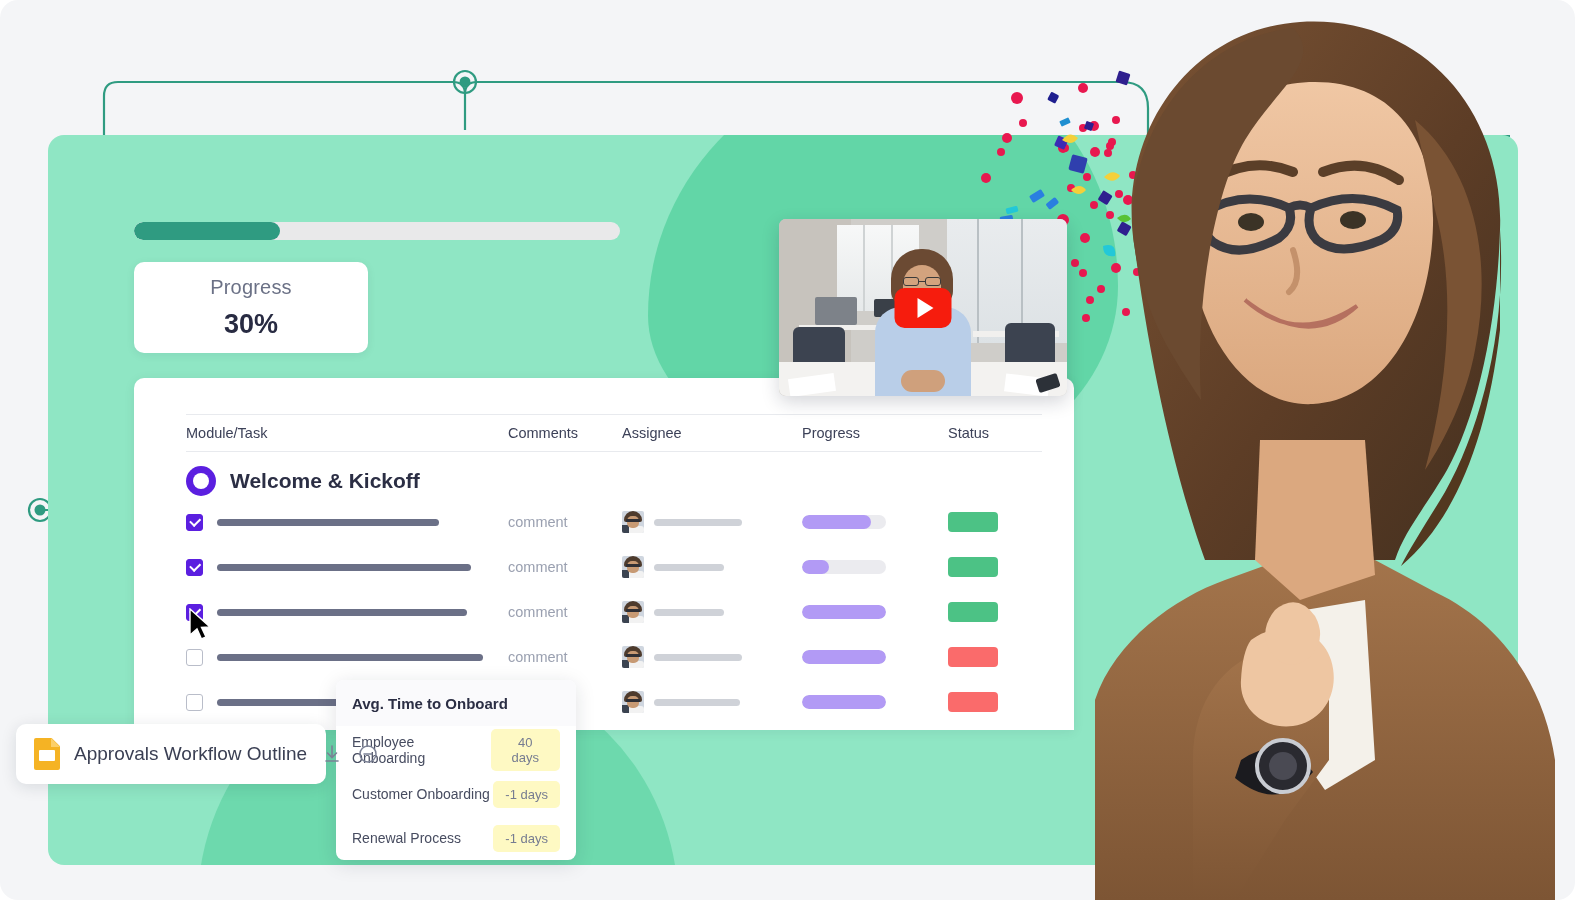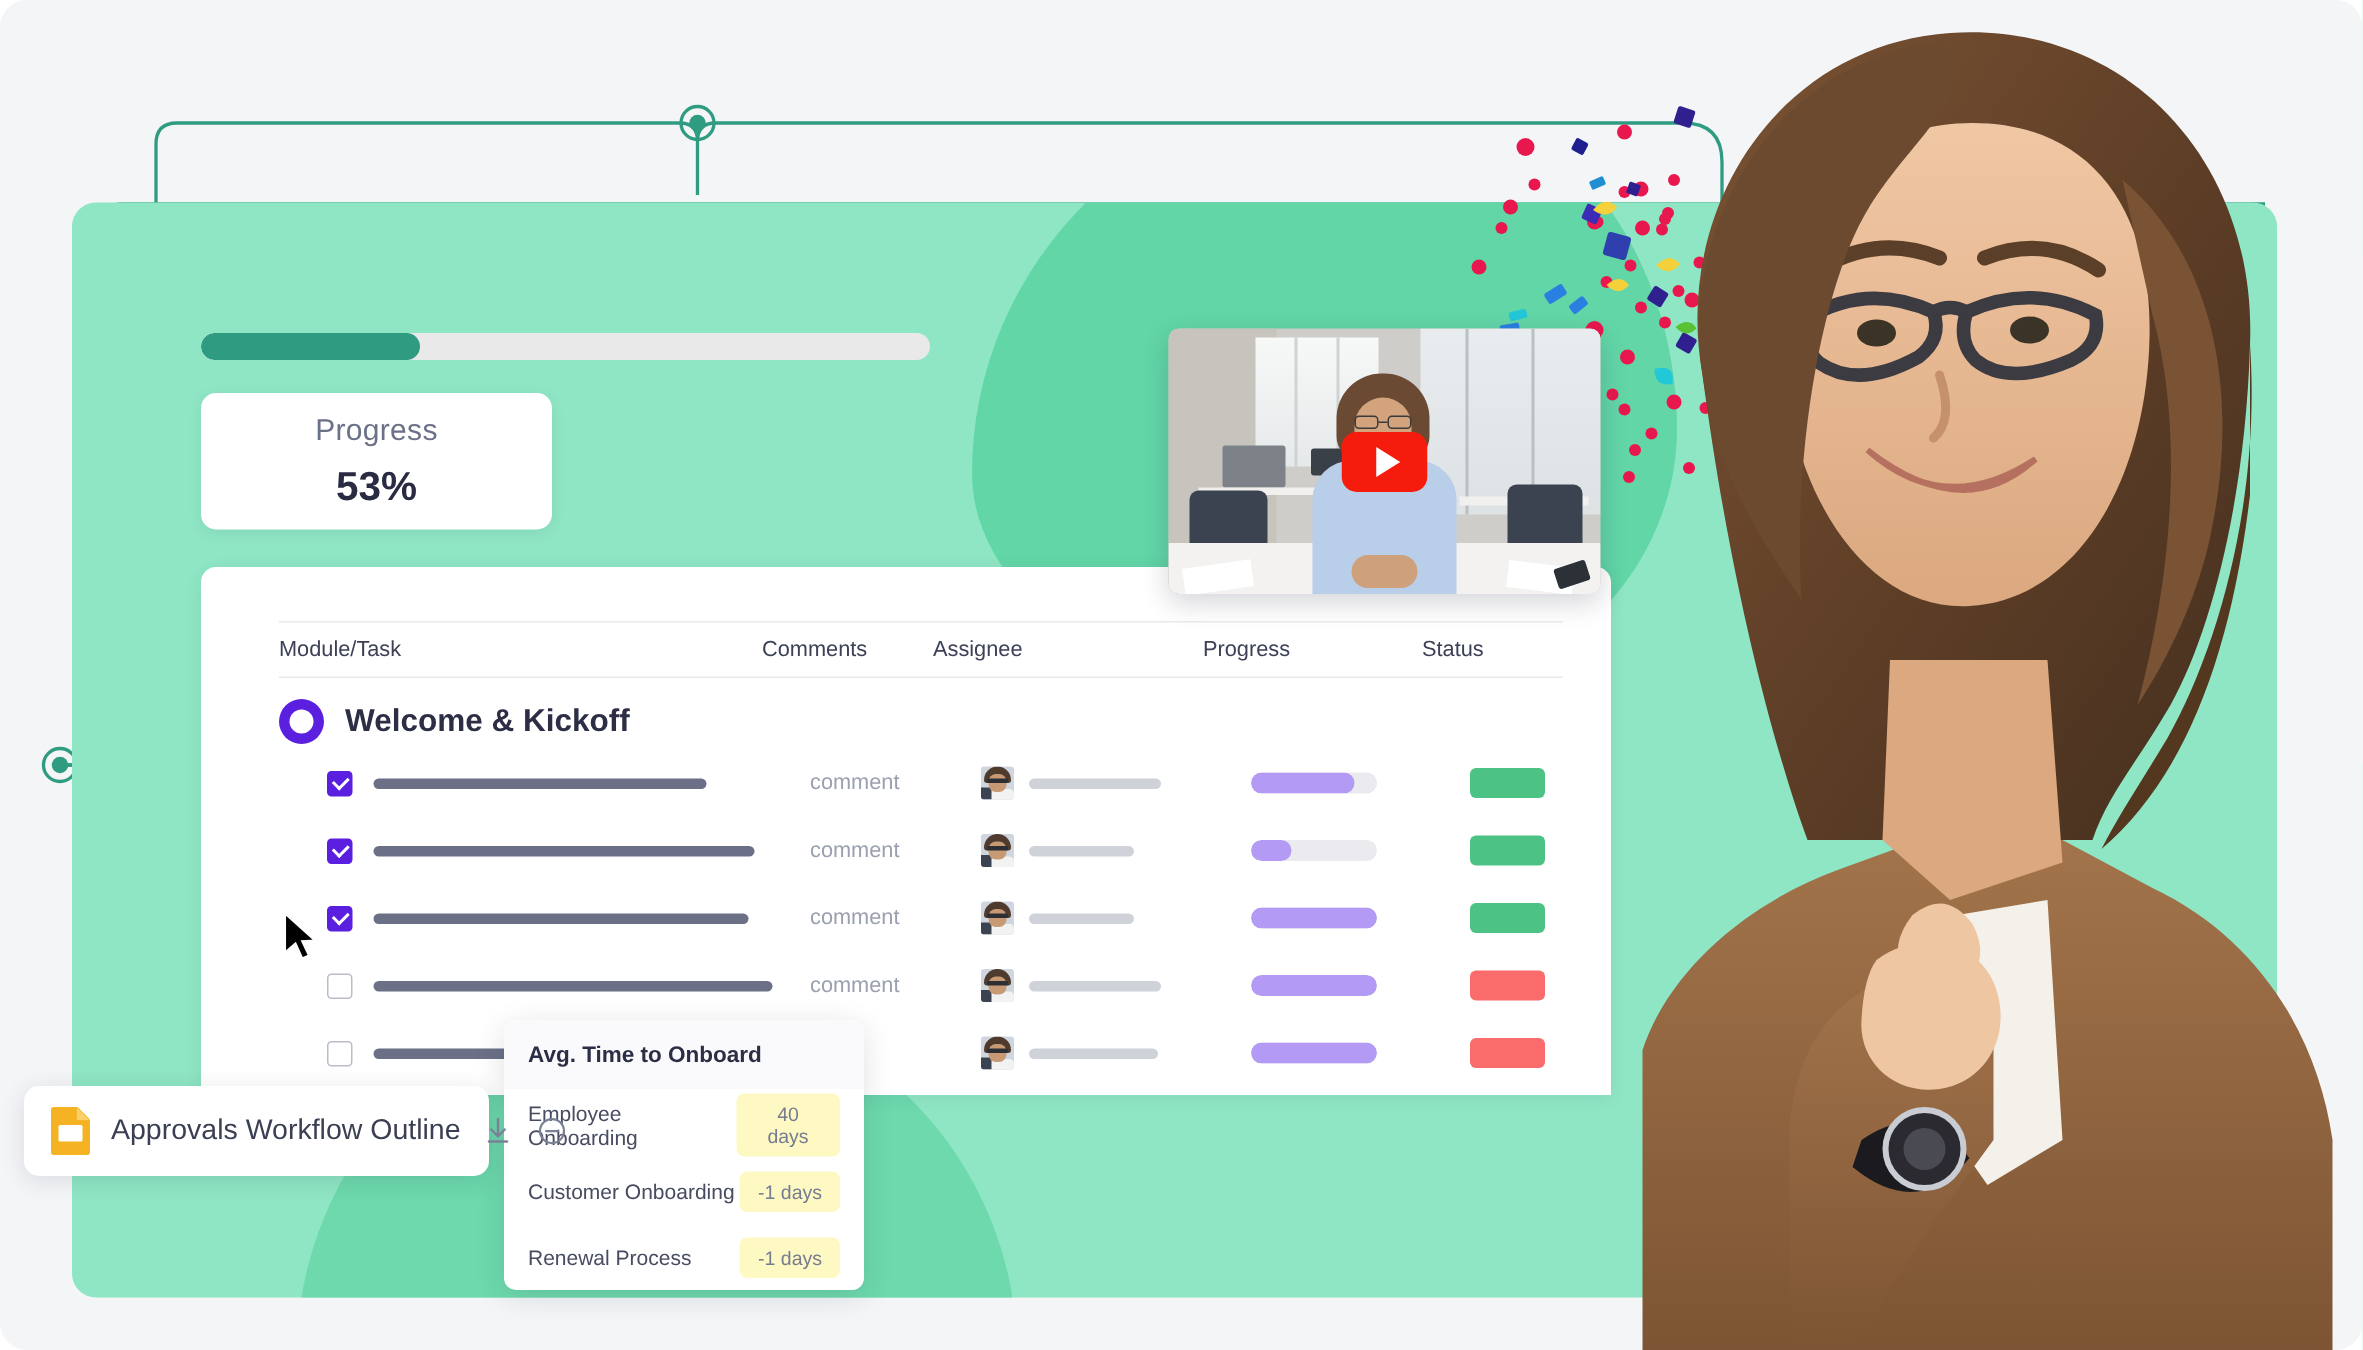--- a/index.html
+++ b/index.html
@@ -122,21 +122,21 @@
   }
   .spinner::after {
     content:""; position:absolute; left:7px; top:7px;
     width:16px; height:16px; border-radius:50%; background:#fff;
   }
 
   
   .task-row {
     position: absolute; left: 52px;
     width: 856px; height: 22px;
-    display: flex; align-items: center; margin-left: 32px;
+    display: flex; align-items: center;
   }
   .cell-module { width: 322px; display: flex; align-items: center; gap: 14px; }
   .cell-comments { width: 114px; }
   .cell-assignee { width: 180px; display: flex; align-items: center; gap: 10px; }
   .cell-progress { width: 146px; }
   .cell-status { width: 90px; }
 
   .cbox {
     width: 17px; height: 17px; flex: none;
     border-radius: 3px;
@@ -399,21 +399,21 @@
       <circle cx="1023" cy="123" r="4" fill="#e8184f"></circle>
     </g>
   </svg>
 
   <div class="top-progress">
     <div class="fill" id="topfill" style="width: 30%;"></div>
   </div>
 
   <div class="stat-card" id="card-progress">
     <div class="stat-label">Progress</div>
-    <div class="stat-value">53%</div>
+    <div class="stat-value">30%</div>
   </div>
 
 
   <div class="table-card">
 
     <div class="table-head">
       <div class="th c-module">Module/Task</div>
       <div class="th c-comments">Comments</div>
       <div class="th c-assignee">Assignee</div>
       <div class="th c-progress">Progress</div>

